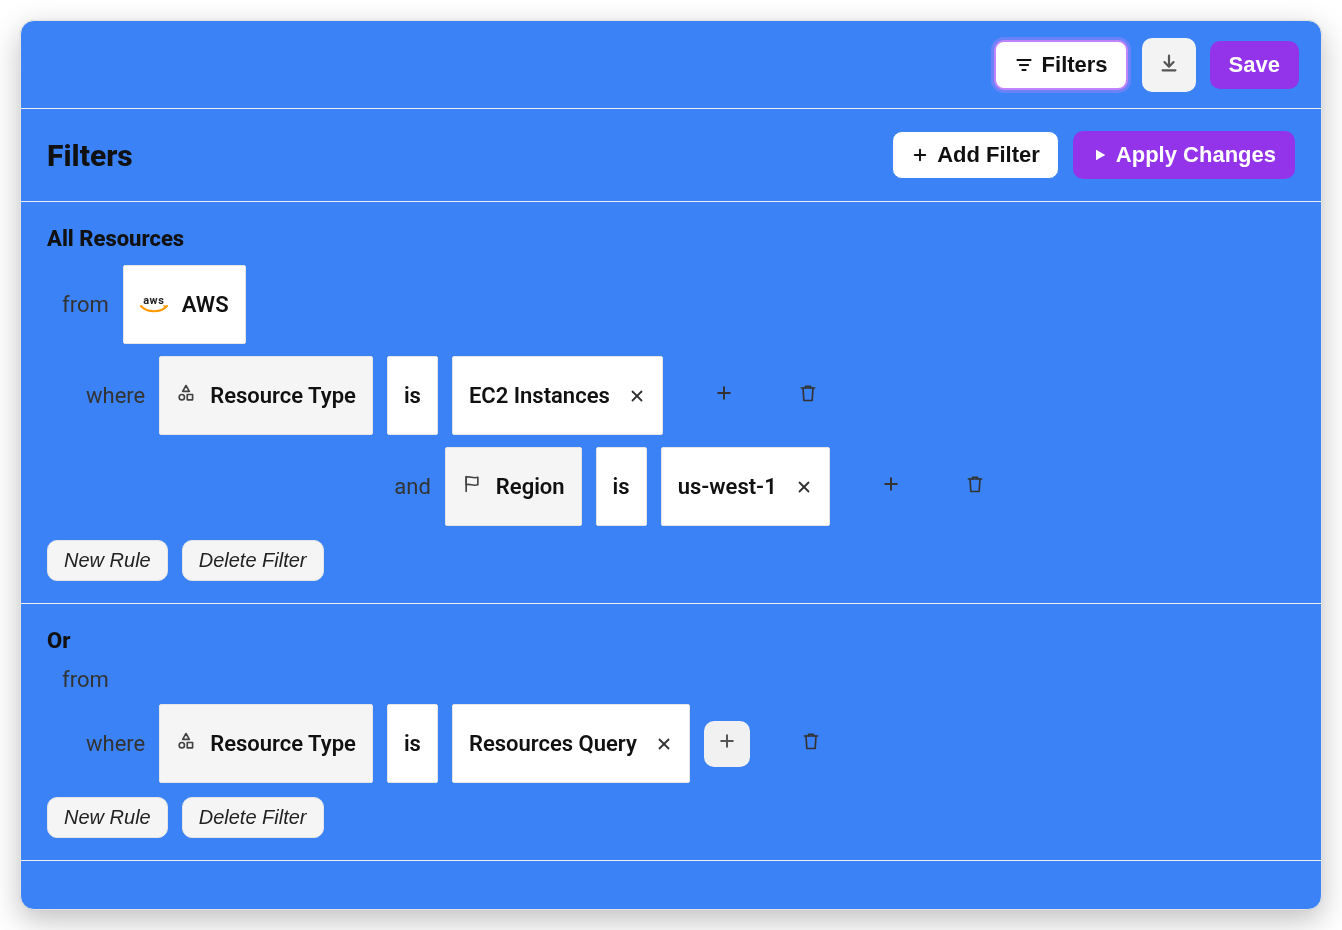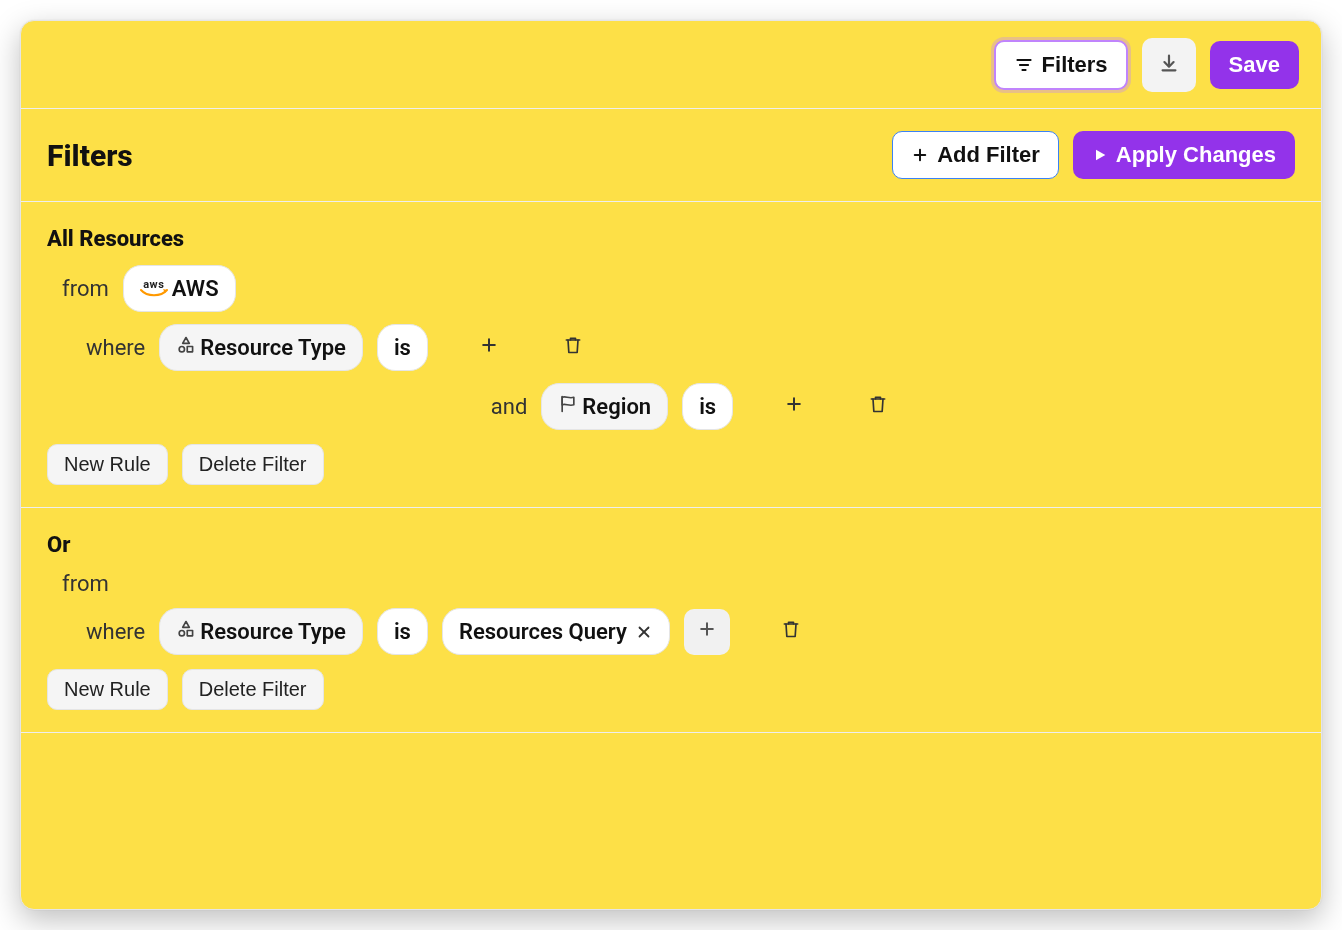--- a/index.html
+++ b/index.html
@@ -10,21 +10,21 @@
     color: #111;
     padding: 20px;
   }
   .window {
     width: 1302px;
     height: 890px;
     border: 1px solid #e5e5e5;
     border-radius: 14px;
     box-shadow: 0 10px 30px rgba(0,0,0,0.25), 0 0 0 1px rgba(0,0,0,0.02);
     overflow: hidden;
-    background: #fde047;
+    background: #3b82f6;
   }
   .topbar {
     height: 88px;
     border-bottom: 1px solid #eee;
     display: flex;
     align-items: center;
     justify-content: flex-end;
     padding: 0 22px;
     gap: 14px;
   }
@@ -93,25 +93,25 @@
     gap: 14px;
     margin: 12px 15px;
     font-size: 22px;
   }
   .row .kw { color: #333; }
   .row.indent-1 { padding-left: 24px; }
   .row.indent-2 { padding-left: 50px; justify-content: center; }
   .chip {
     display: inline-flex;
     align-items: center;
-    gap: 4px;
+    gap: 14px;
     border: 1px solid #e5e5e5;
     background: #fff;
-    border-radius: 18px;
-    padding: 10px 16px;
+    border-radius: 2px;
+    padding: 26px 16px;
     font-size: 22px;
     font-weight: 600;
     color: #111;
     cursor: pointer;
   }
   .chip.grey { background: #f5f5f5; }
   .chip .x { margin-left: 4px; display: inline-flex; }
   .square {
     width: 46px;
     height: 46px;
@@ -131,20 +131,21 @@
   }
   .btn-soft {
     background: #f5f5f5;
     border: 1px solid #e5e5e5;
     border-radius: 10px;
     padding: 8px 16px;
     font-size: 20px;
     font-weight: 500;
     color: #222;
     cursor: pointer;
+    font-style: italic;
   }
   
   .aws-logo { display:inline-flex; flex-direction:column; align-items:center; line-height:1; }
   .aws-logo .t { font-size:11px; font-weight:700; letter-spacing:0.5px; color:#222; }
   .aws-logo svg { margin-top:-1px; }
 </style>
 </head>
 <body>
 
 <div class="window">
@@ -222,20 +223,29 @@
               <polygon points="12 3 16 10 8 10"></polygon>
               <circle cx="7" cy="17" r="3.2"></circle>
               <rect x="13.5" y="13.8" width="6.4" height="6.4"></rect>
             </svg>
         </span>
         <span>Resource Type</span>
       </span>
       <span class="chip">
         <span>is</span>
       </span>
+      <span class="chip">
+        <span>EC2 Instances</span>
+        <span class="x">
+          <svg width="18" height="18" viewBox="0 0 24 24" fill="none" stroke="#333" stroke-width="2.4" stroke-linecap="round">
+              <line x1="6" y1="6" x2="18" y2="18"></line>
+              <line x1="18" y1="6" x2="6" y2="18"></line>
+            </svg>
+        </span>
+      </span>
       <span class="sgap"></span>
       <span class="square outline">
         <span>
           <svg width="20" height="20" viewBox="0 0 24 24" fill="none" stroke="#333" stroke-width="2.4" stroke-linecap="round">
               <line x1="12" y1="5" x2="12" y2="19"></line>
               <line x1="5" y1="12" x2="19" y2="12"></line>
             </svg>
         </span>
       </span>
       <span class="sgap"></span>
@@ -256,20 +266,29 @@
         <span>
           <svg width="20" height="20" viewBox="0 0 24 24" fill="none" stroke="#444" stroke-width="2" stroke-linecap="round" stroke-linejoin="round">
               <line x1="5" y1="3" x2="5" y2="21"></line>
               <path d="M5 4 C 9 2, 13 6, 19 4 V13 C 13 15, 9 11, 5 13 Z"></path>
             </svg>
         </span>
         <span>Region</span>
       </span>
       <span class="chip">
         <span>is</span>
+      </span>
+      <span class="chip">
+        <span>us-west-1</span>
+        <span class="x">
+          <svg width="18" height="18" viewBox="0 0 24 24" fill="none" stroke="#333" stroke-width="2.4" stroke-linecap="round">
+              <line x1="6" y1="6" x2="18" y2="18"></line>
+              <line x1="18" y1="6" x2="6" y2="18"></line>
+            </svg>
+        </span>
       </span>
       <span class="sgap"></span>
       <span class="square outline">
         <span>
           <svg width="20" height="20" viewBox="0 0 24 24" fill="none" stroke="#333" stroke-width="2.4" stroke-linecap="round">
               <line x1="12" y1="5" x2="12" y2="19"></line>
               <line x1="5" y1="12" x2="19" y2="12"></line>
             </svg>
         </span>
       </span>

